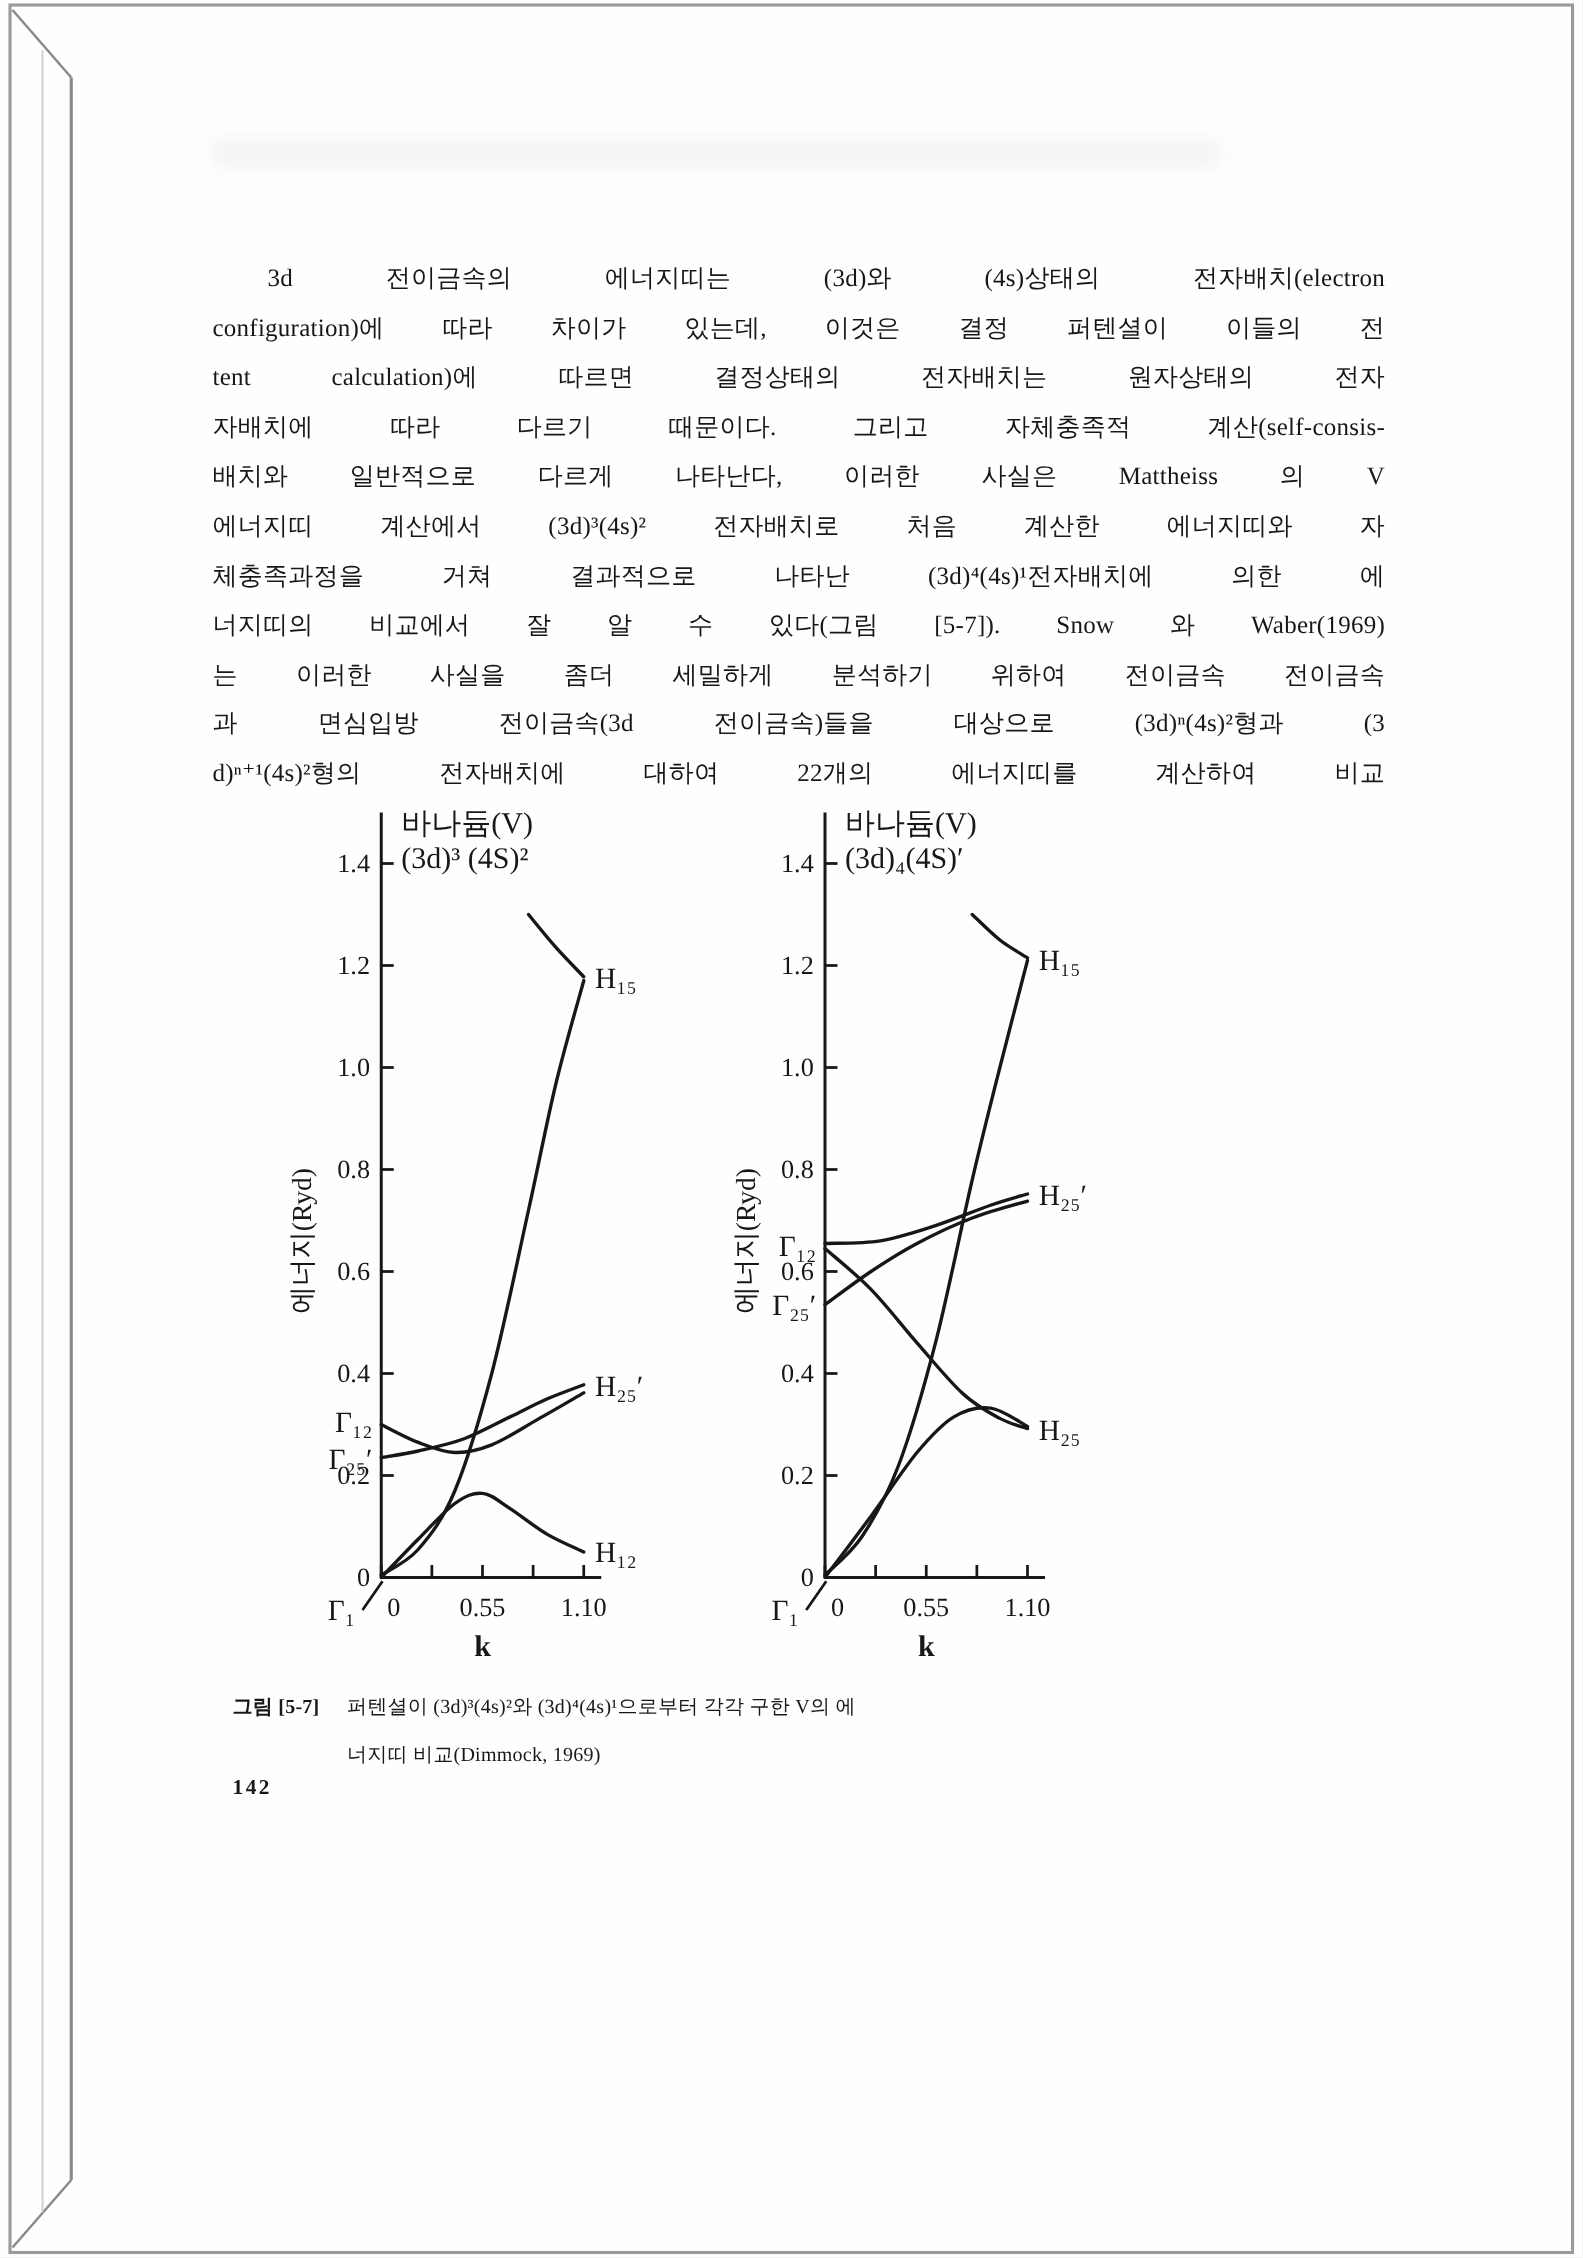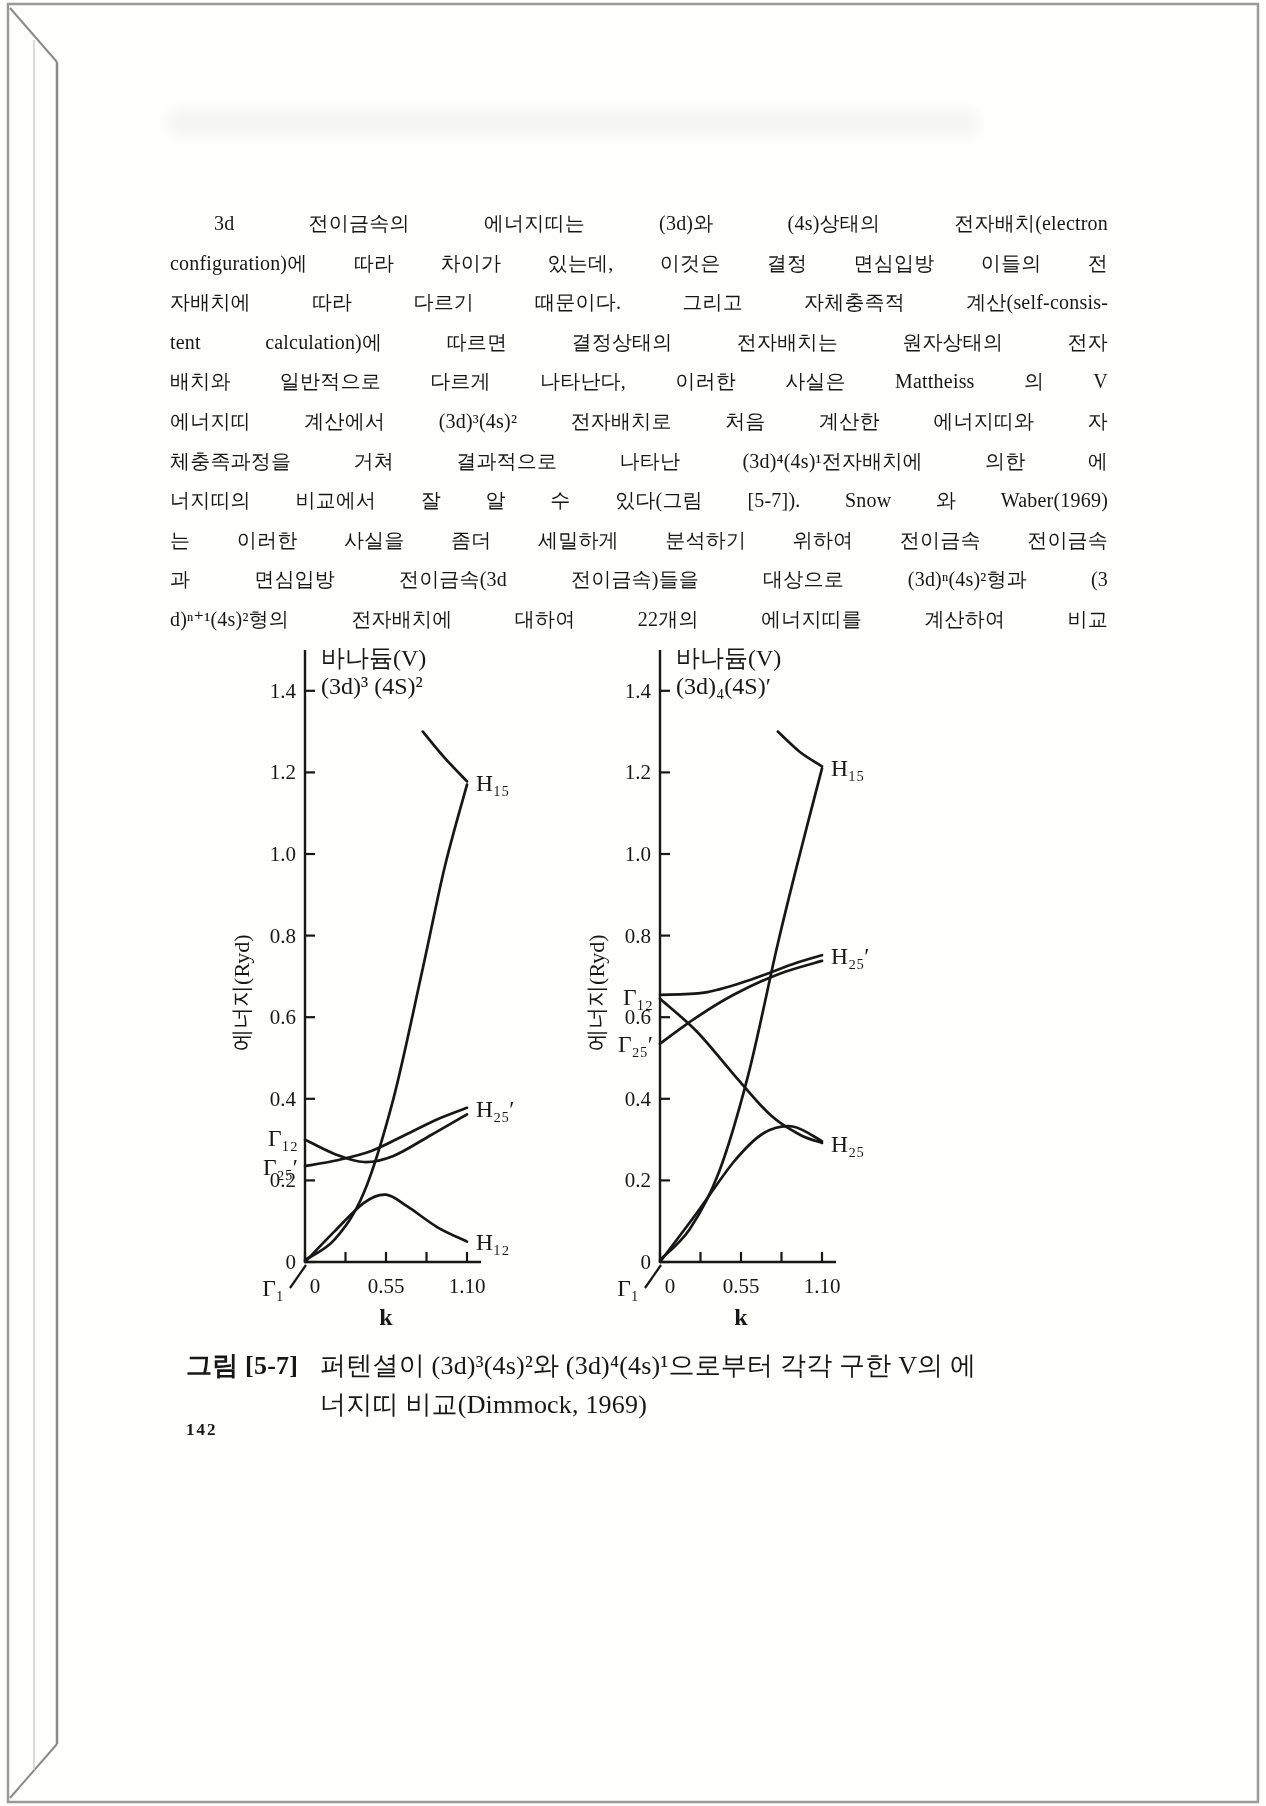--- a/index.html
+++ b/index.html
@@ -12,21 +12,21 @@
   .body-text{
     position:absolute;left:170px;top:204px;width:938px;z-index:2;
     font-size:20px;line-height:39.6px;letter-spacing:.2px;
   }
   .body-text .line{text-align:justify;text-align-last:justify;}
   .body-text .line.indent{text-indent:44px;}
   svg.band-chart{position:absolute;z-index:2;overflow:visible;}
   svg.band-chart text{font-family:"Liberation Serif","DejaVu Serif",serif;fill:#171717;}
   .caption{
     position:absolute;left:186px;top:1346px;width:948px;z-index:2;
-    display:flex;gap:22px;font-size:26px;line-height:39px;letter-spacing:.2px;
+    display:flex;gap:22px;font-size:16px;line-height:39px;letter-spacing:.2px;
   }
   .cap-label{font-weight:bold;white-space:nowrap;}
   .pageno{
     position:absolute;left:186px;top:1420px;z-index:2;
     font-size:17px;font-weight:bold;letter-spacing:2px;
   }
   .smudge{position:absolute;left:168px;top:110px;width:810px;height:26px;
     background:#555;opacity:.05;filter:blur(6px);z-index:1;border-radius:12px;}
 </style>
 </head>
@@ -39,23 +39,23 @@
     <line x1="57" y1="62" x2="57" y2="1744" stroke="#8a8a8a" stroke-width="2.5"></line>
     <line x1="10" y1="8" x2="57" y2="62" stroke="#8a8a8a" stroke-width="2"></line>
     <line x1="10" y1="1798" x2="57" y2="1744" stroke="#8a8a8a" stroke-width="2"></line>
     <line x1="34" y1="40" x2="34" y2="1770" stroke="#cfcfcd" stroke-width="1.5"></line>
   </svg>
 
   <div class="smudge"></div>
 
   <div class="body-text">
     <div class="line indent">3d 전이금속의 에너지띠는 (3d)와 (4s)상태의 전자배치(electron</div>
-    <div class="line">configuration)에 따라 차이가 있는데, 이것은 결정 면심입방 이들의 전</div>
+    <div class="line">configuration)에 따라 차이가 있는데, 이것은 결정 퍼텐셜이 이들의 전</div>
+    <div class="line">tent calculation)에 따르면 결정상태의 전자배치는 원자상태의 전자</div>
     <div class="line">자배치에 따라 다르기 때문이다. 그리고 자체충족적 계산(self-consis-</div>
-    <div class="line">tent calculation)에 따르면 결정상태의 전자배치는 원자상태의 전자</div>
     <div class="line">배치와 일반적으로 다르게 나타난다, 이러한 사실은 Mattheiss 의 V</div>
     <div class="line">에너지띠 계산에서 (3d)³(4s)² 전자배치로 처음 계산한 에너지띠와 자</div>
     <div class="line">체충족과정을 거쳐 결과적으로 나타난 (3d)⁴(4s)¹전자배치에 의한 에</div>
     <div class="line">너지띠의 비교에서 잘 알 수 있다(그림 [5-7]). Snow 와 Waber(1969)</div>
     <div class="line">는 이러한 사실을 좀더 세밀하게 분석하기 위하여 전이금속 전이금속</div>
     <div class="line">과 면심입방 전이금속(3d 전이금속)들을 대상으로 (3d)ⁿ(4s)²형과 (3</div>
     <div class="line">d)ⁿ⁺¹(4s)²형의 전자배치에 대하여 22개의 에너지띠를 계산하여 비교</div>
   </div>
 
   <svg class="band-chart" id="chart-left" width="340" height="700" style="left:219px;top:640px">

